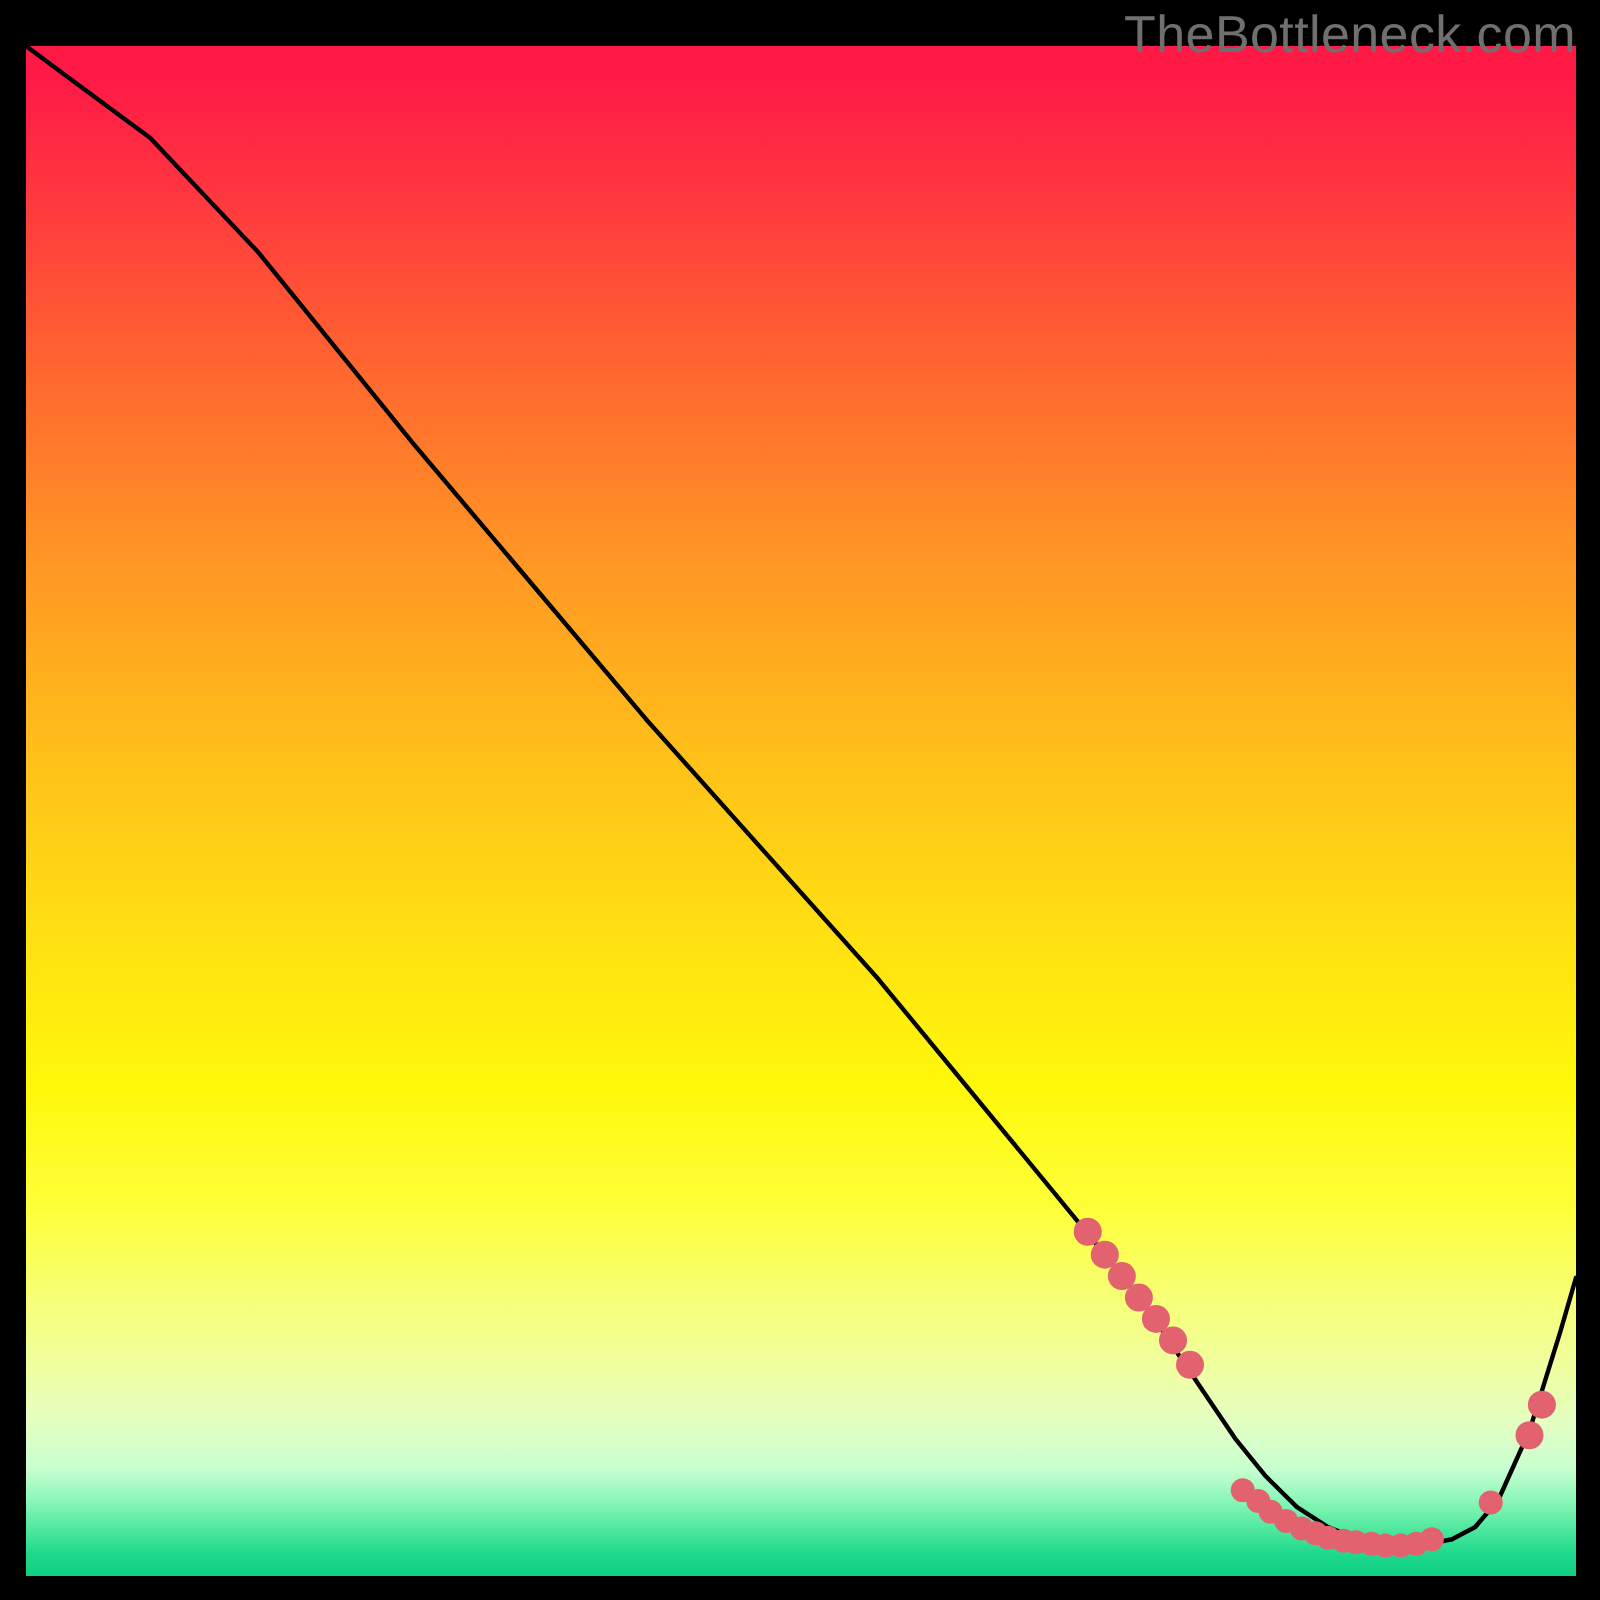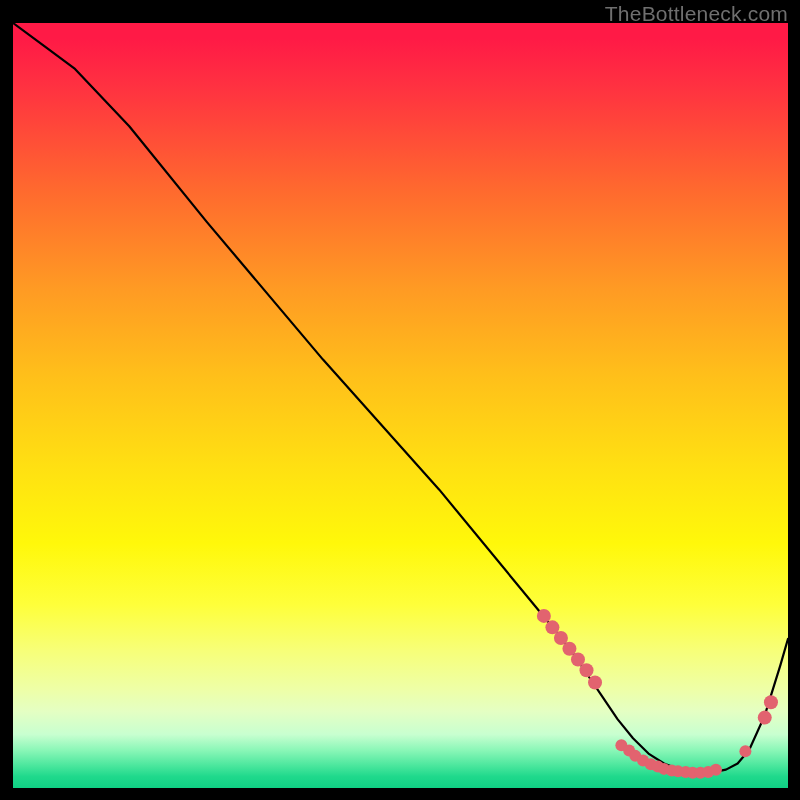--- a/index.html
+++ b/index.html
@@ -41,21 +41,21 @@
   .svg-layer {
     position: absolute;
     left: 0; top: 0;
     width: 775px; height: 765px;
   }
   .watermark {
     position: absolute;
     top: 2px;
     right: 12px;
     color: #6f6f6f;
-    font-size: 21px;
+    font-size: 26px;
     font-weight: 500;
     letter-spacing: 0.2px;
   }
 </style>
 </head>
 <body>
 
 <div class="frame">
   <div class="plot">
     <div class="gradient"></div>

